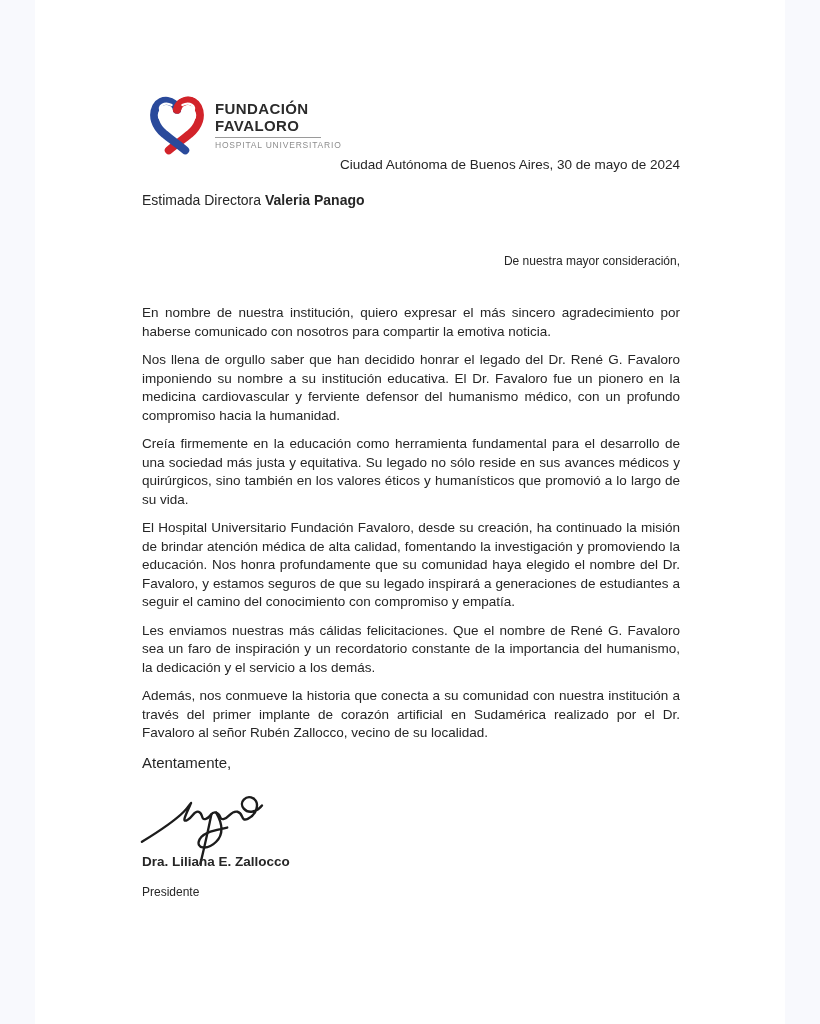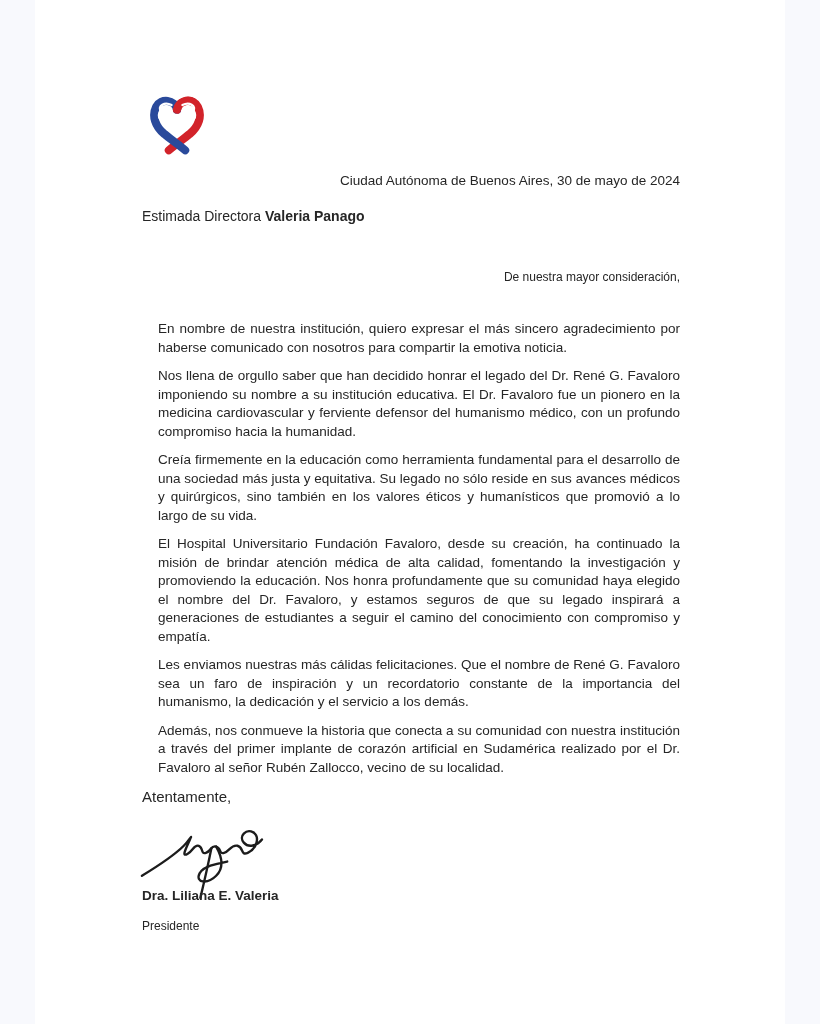--- a/index.html
+++ b/index.html
@@ -50,21 +50,20 @@
   }
   .org-subtitle {
     font-size: 8.5px;
     letter-spacing: 0.8px;
     color: #8d8d8d;
     line-height: 10px;
   }
 
   
   .dateline {
-    margin-top: 16px;
     text-align: right;
     font-size: 13.5px;
     line-height: 19px;
   }
   .recipient {
     margin-top: 50px;
     font-size: 13.5px;
     font-weight: bold;
     line-height: 19px;
   }
@@ -73,21 +72,21 @@
     font-size: 14px;
     line-height: 19px;
   }
   .salutation .bold { font-weight: bold; }
   .greeting {
     margin-top: 42px;
     font-size: 12px;
     line-height: 19px;
     text-align: right;
   }
-  .letter-body { margin-top: 33px; margin-left: 16px; }
+  .letter-body { margin-top: 33px; }
   .letter-body p {
     font-size: 13.5px;
     line-height: 18.5px;
     text-align: justify;
     margin: 0 0 10px 0;
   }
   .closing {
     margin-top: 6px;
     font-size: 15px;
     line-height: 19px;
@@ -119,20 +118,26 @@
         <path d="M32 17 C34 6 50 4 55 14 C60 24 56 36 46 44 C39 50 31 55 23 62" fill="none" stroke="#d2232a" stroke-width="9" stroke-linecap="round"></path>
 
         <path d="M32 17 C30 6 14 4 9 14 C4 24 8 36 18 44 C25 50 33 55 41 62" fill="none" stroke="#2a4a9b" stroke-width="9" stroke-linecap="round"></path>
 
         <path d="M32 17 C34 8 44 5 50 9" fill="none" stroke="#d2232a" stroke-width="9" stroke-linecap="round"></path>
 
         <path d="M26 12 C18 8 11 13 14 19 M14 19 C9 25 15 33 23 30" fill="none" stroke="#ffffff" stroke-width="2.6" stroke-linecap="round"></path>
 
         <path d="M38 12 C46 8 53 13 50 19 M50 19 C55 25 49 33 41 30" fill="none" stroke="#ffffff" stroke-width="2.6" stroke-linecap="round"></path>
       </svg>
+      <div class="wordmark">
+        <div class="org-name">FUNDACIÓN</div>
+        <div class="org-name">FAVALORO</div>
+        <div class="org-divider"></div>
+        <div class="org-subtitle">HOSPITAL UNIVERSITARIO</div>
+      </div>
     </header>
 
     <div class="dateline">Ciudad Autónoma de Buenos Aires, 30 de mayo de 2024</div>
 
     <div class="salutation">
       <span>Estimada Directora </span><span class="bold">Valeria Panago</span>
     </div>
 
     <div class="greeting">De nuestra mayor consideración,</div>
 
@@ -148,17 +153,17 @@
     <div class="closing">Atentamente,</div>
 
     <svg class="signature-svg" width="150" height="92" viewBox="0 0 190 115" aria-hidden="true">
       <g stroke="#1c1c1c" stroke-width="3" fill="none" stroke-linecap="round" stroke-linejoin="round">
         <path d="M5 80 C28 66 46 54 58 42 C66 34 70 25 65 36 C60 47 55 57 63 52 C70 48 71 40 77 42 C83 44 79 53 86 51 C93 49 92 41 99 43 C106 45 102 53 109 51 C116 49 118 40 126 42 C134 44 130 55 139 51 C150 46 155 31 146 25 C137 20 127 30 134 38 C140 45 151 42 157 34"></path>
         <path d="M99 43 C107 57 109 70 99 80 C88 91 72 89 78 77 C83 68 98 65 113 62"></path>
         <path d="M93 45 C89 65 84 87 79 108"></path>
       </g>
     </svg>
 
-    <div class="signer-name">Dra. Liliana E. Valeria</div>
+    <div class="signer-name">Dra. Liliana E. Zallocco</div>
     <div class="signer-title">Presidente</div>
 
   </div>
 </div>
 
 </body></html>

